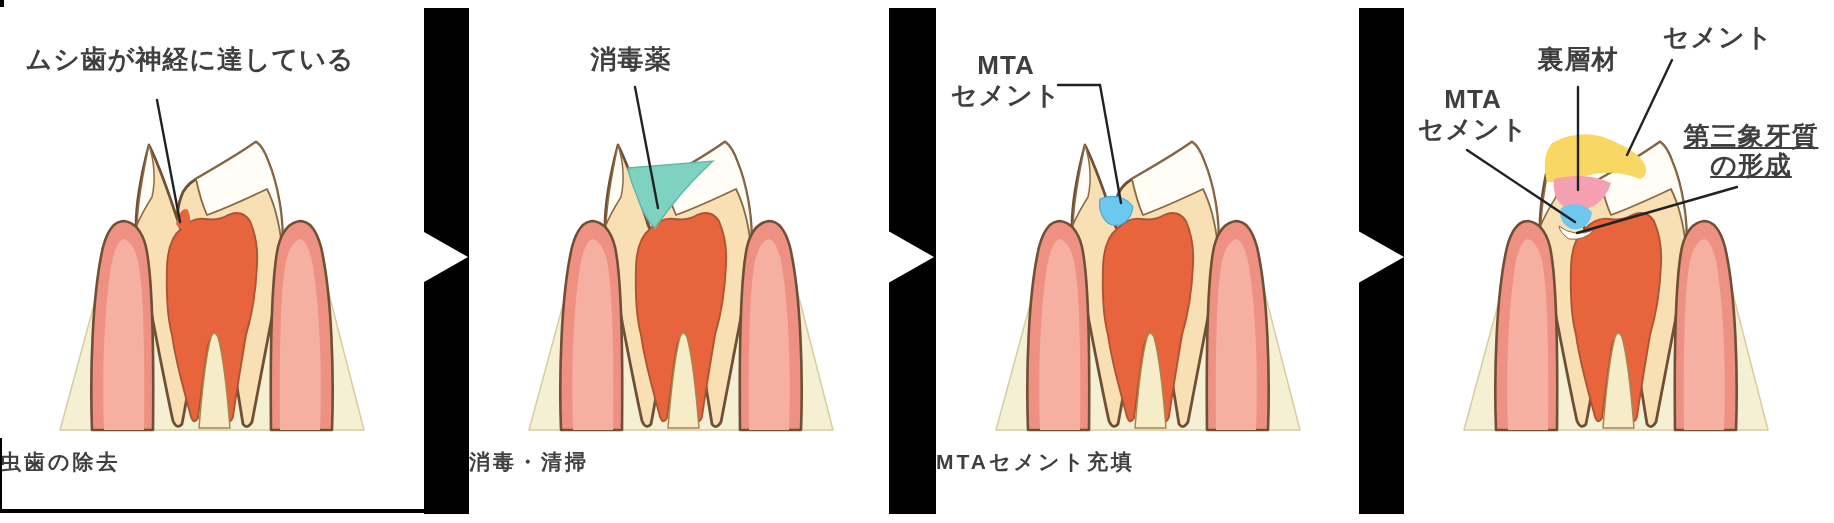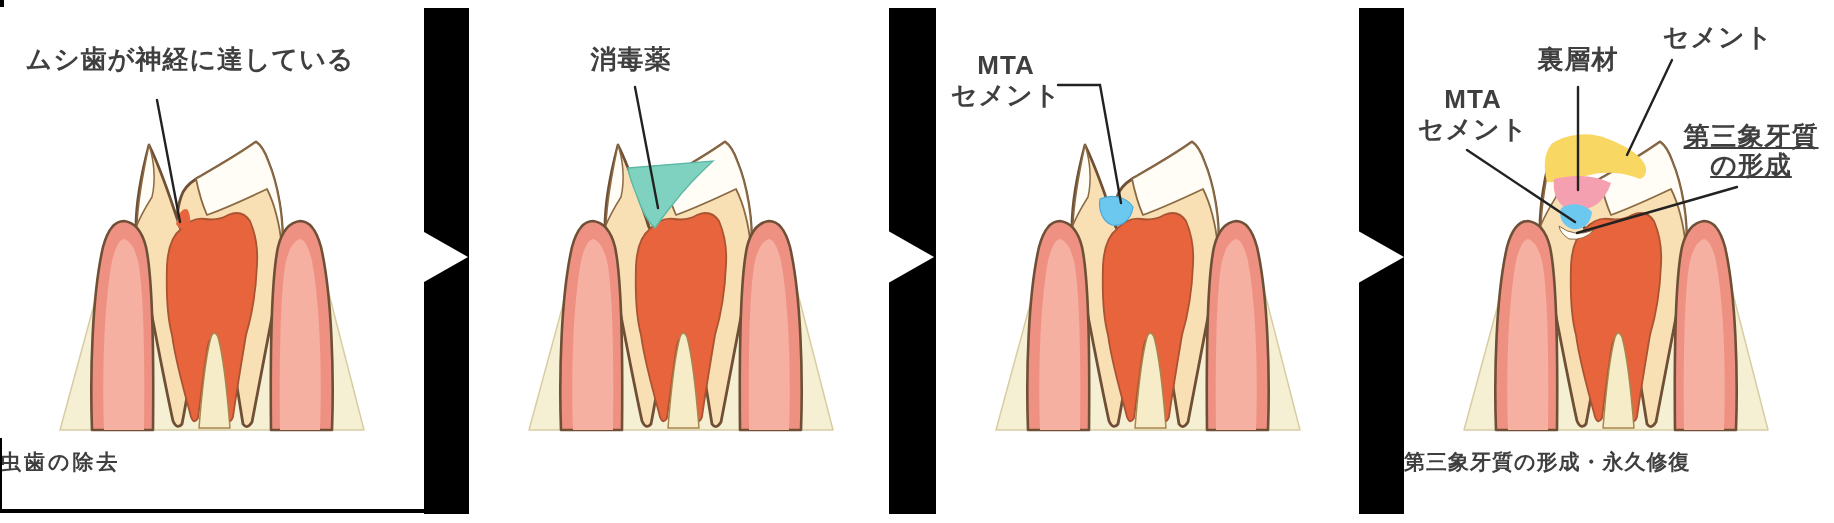--- a/index.html
+++ b/index.html
@@ -112,35 +112,37 @@
       <use href="#tooth-base"></use>
 
       <path d="M 159,168 L 244,161
                C 230,174 214,191 204,204
                C 196,214 190,222 186,228
                C 179,222 172,208 168,196
                C 163,184 160,176 159,168 Z" style="fill:var(--disinfectant_teal);stroke:#5fb8a6;stroke-width:1.4"></path>
       <line class="leader" x1="166" y1="87" x2="189" y2="208"></line>
     </svg>
     <div class="note" style="left:102px;width:120px;top:44px;">消毒薬</div>
+    <div class="caption">消毒・清掃</div>
   </div>
 
   <div class="divider" style="left:889px;width:47px;"></div>
   <div class="arrowhead" style="left:876px;"></div>
 
   <div class="panel" style="left:936px;width:423px;">
     <svg width="423" height="523" viewBox="0 0 423 523">
       <use href="#tooth-base"></use>
 
       <path d="M 164,199 C 175,194 190,196 197,207
                C 195,220 186,227 176,225
                C 167,222 162,210 164,199 Z" style="fill:var(--mta_blue);stroke:#49a8d8;stroke-width:1.2"></path>
       <polyline class="leader" points="122,85 164,85 185,203"></polyline>
     </svg>
     <div class="note" style="left:10px;width:120px;top:50px;"><span>MTA</span><br><span>セメント</span></div>
+    <div class="caption">MTAセメント充填</div>
   </div>
 
   <div class="divider" style="left:1359px;width:45px;"></div>
   <div class="arrowhead" style="left:1346px;"></div>
 
   <div class="panel" style="left:1404px;width:430px;">
     <svg width="430" height="523" viewBox="0 0 430 523">
       <use href="#tooth-base"></use>
 
       <path d="M 143,182 C 138,162 142,146 152,141
@@ -165,19 +167,18 @@
                Q 156,233 155,226 Z" style="fill:var(--new_dentin_white);stroke:#8a6a45;stroke-width:1"></path>
       <line class="leader" x1="63" y1="150" x2="171" y2="222"></line>
       <line class="leader" x1="174" y1="87" x2="174" y2="190"></line>
       <line class="leader" x1="268" y1="60" x2="223" y2="155"></line>
       <line class="leader" x1="333" y1="187" x2="173" y2="233"></line>
     </svg>
     <div class="note" style="left:9px;width:120px;top:84px;"><span>MTA</span><br><span>セメント</span></div>
     <div class="note" style="left:114px;width:120px;top:44px;">裏層材</div>
     <div class="note" style="left:254px;width:120px;top:22px;">セメント</div>
     <div class="note" style="left:277px;width:140px;top:122px;line-height:29px;text-decoration:underline;"><span>第三象牙質</span><br><span>の形成</span></div>
-    <div class="caption" style="letter-spacing:1px;">第三象牙質の形成・永久修復</div>
   </div>
 
   <div class="edge-bottom"></div>
   <div class="edge-left"></div>
   <div class="edge-corner"></div>
 </div>
 
 </body></html>

